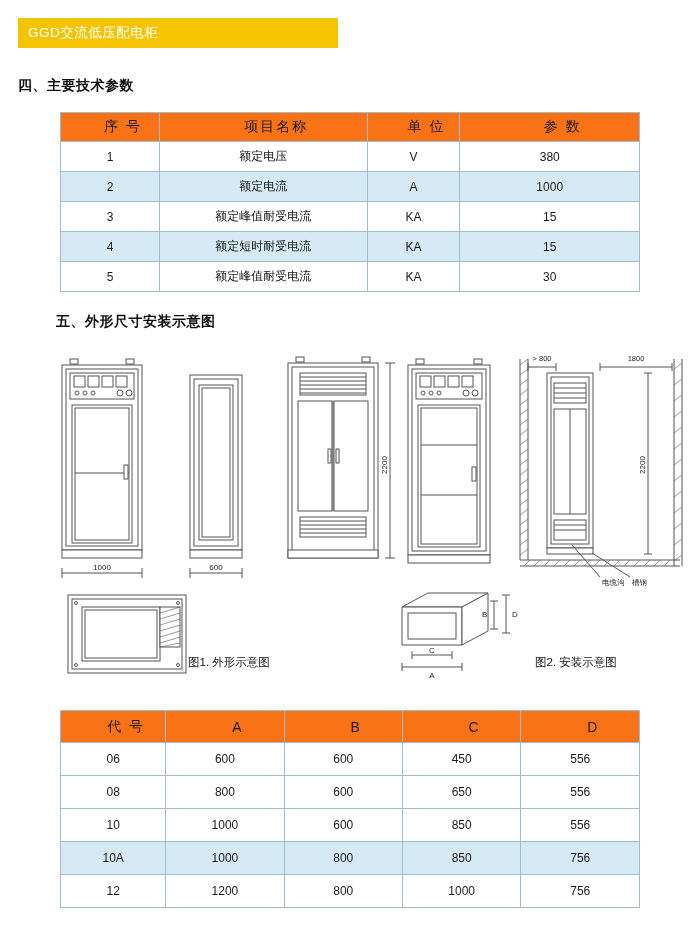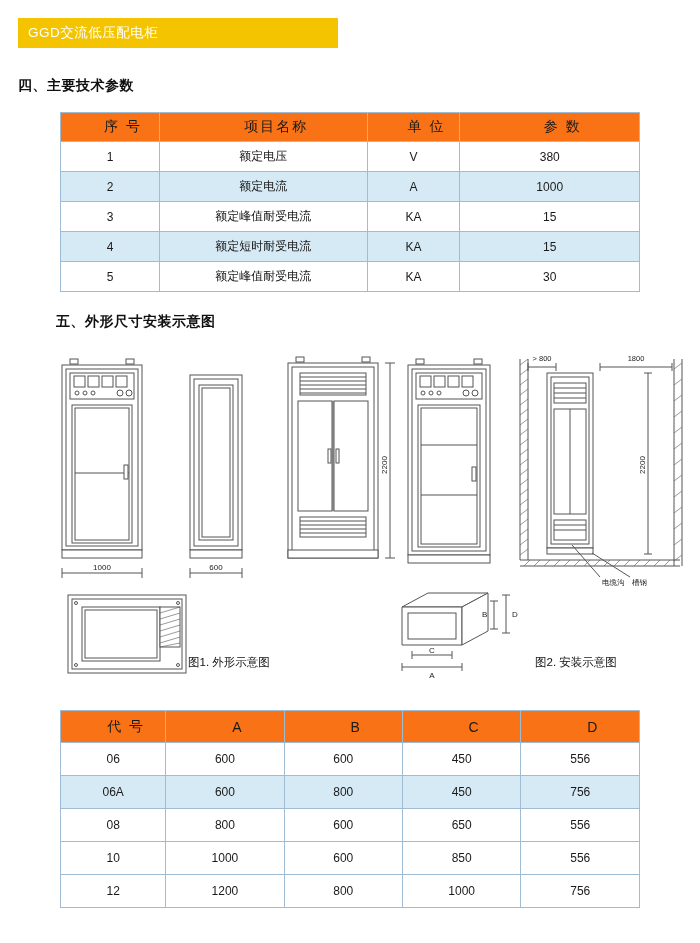--- a/index.html
+++ b/index.html
@@ -441,41 +441,41 @@
       </tr>
     </thead>
     <tbody>
       <tr>
         <td>06</td>
         <td>600</td>
         <td>600</td>
         <td>450</td>
         <td>556</td>
       </tr>
-      <tr class="alt">
-        <td>06A</td>
-        <td>600</td>
-        <td>800</td>
-        <td>450</td>
-        <td>756</td>
-      </tr>
       <tr>
         <td>08</td>
         <td>800</td>
         <td>600</td>
         <td>650</td>
         <td>556</td>
       </tr>
       <tr>
         <td>10</td>
         <td>1000</td>
         <td>600</td>
         <td>850</td>
         <td>556</td>
       </tr>
+      <tr class="alt">
+        <td>10A</td>
+        <td>1000</td>
+        <td>800</td>
+        <td>850</td>
+        <td>756</td>
+      </tr>
       <tr>
         <td>12</td>
         <td>1200</td>
         <td>800</td>
         <td>1000</td>
         <td>756</td>
       </tr>
     </tbody>
   </table>
 

